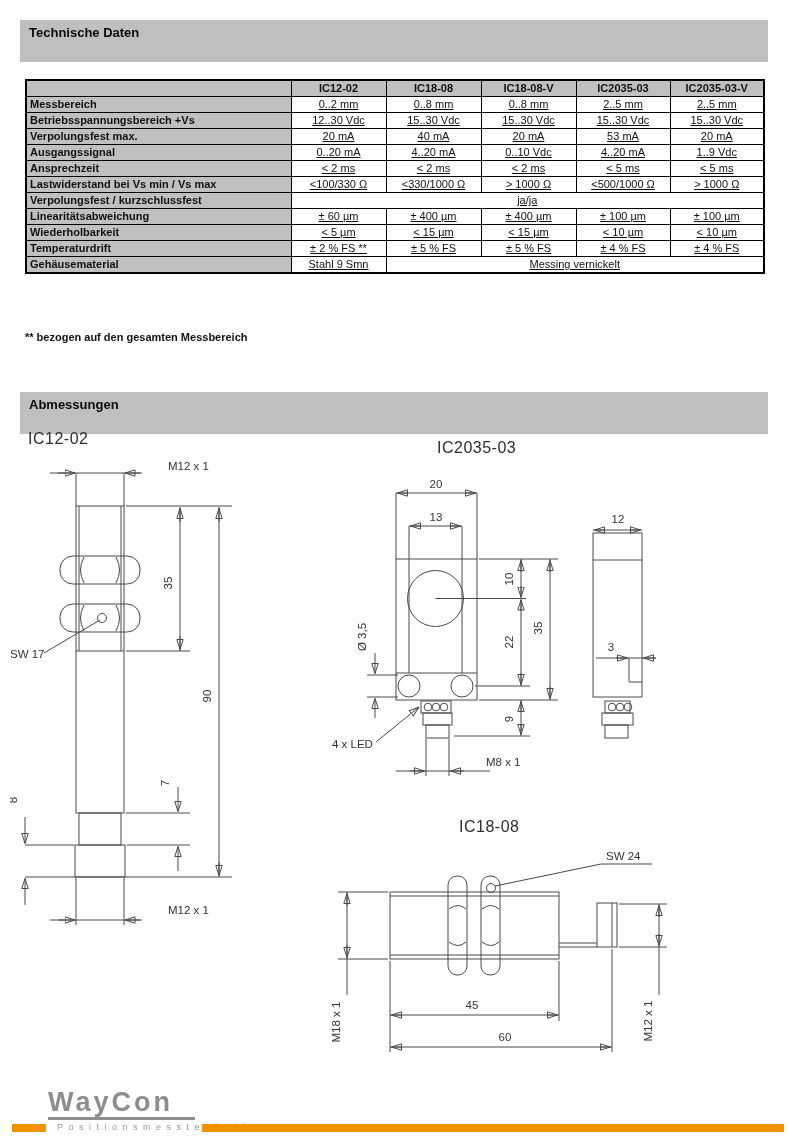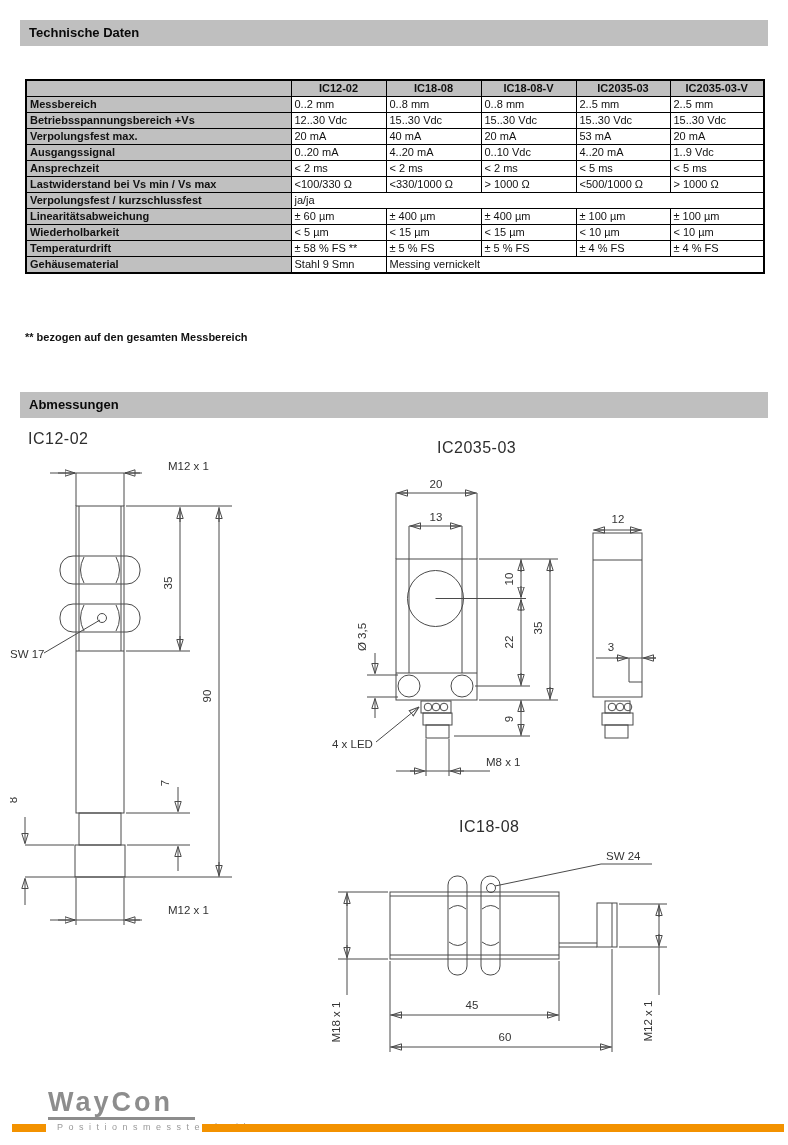--- a/index.html
+++ b/index.html
@@ -2,34 +2,34 @@
 <html style="--gray-bar: #bfbfbf; --cell-gray: #c0c0c0; --orange: #F39200; --logo-gray: #8D8D8D; --line: #4a4a4a;"><head>
 <meta charset="utf-8">
 <style>
   :root{
     --gray-bar:#bfbfbf; --cell-gray:#c0c0c0; --orange:#F39200;
     --logo-gray:#8D8D8D; --line:#4a4a4a; --ink:#111;
   }
   html,body{margin:0;padding:0;background:#fff;}
   #page{position:relative;width:788px;height:1145px;background:#fff;overflow:hidden;
         font-family:"Liberation Sans","DejaVu Sans",sans-serif;color:var(--ink);}
-  .section-bar{position:absolute;left:20px;width:748px;height:26px;background:var(--gray-bar);
+  .section-bar{position:absolute;left:20px;width:748px;height:42px;background:var(--gray-bar);
         font-size:13px;font-weight:bold;line-height:26px;padding-left:9px;box-sizing:border-box;color:#0a0a0a;}
   #bar-technical{top:20px;}
   #bar-dimensions{top:392px;}
 
   
   #specs{position:absolute;left:25px;top:79px;width:738px;border-collapse:collapse;
          table-layout:fixed;border:2px solid #000;font-size:11px;}
   #specs th,#specs td{border:1px solid #000;height:15px;padding:0 3px;line-height:13px;
          overflow:hidden;white-space:nowrap;}
   #specs th{background:var(--cell-gray);font-weight:bold;}
   #specs th.collbl{text-align:center;}
   #specs th.rowlabel{text-align:left;margin-top:16px;}
-  #specs td{text-align:left;background:#fff;}
+  #specs td{text-align:center;background:#fff;text-decoration:underline;}
 
   #footnote{position:absolute;left:25px;top:331px;font-size:11px;font-weight:bold;}
 
   .draw-title{position:absolute;font-size:16px;color:#2e2e2e;letter-spacing:.5px;}
   #title-ic12{left:28px;top:430px;}
   #title-ic2035{left:437px;top:439px;}
   #title-ic18{left:459px;top:818px;}
 
   svg{position:absolute;}
   #svg-ic12{left:10px;top:450px;}
@@ -137,21 +137,21 @@
         <tr>
           <th class="rowlabel">Wiederholbarkeit</th>
           <td>&lt; 5 µm</td>
           <td>&lt; 15 µm</td>
           <td>&lt; 15 µm</td>
           <td>&lt; 10 µm</td>
           <td>&lt; 10 µm</td>
         </tr>
         <tr>
           <th class="rowlabel">Temperaturdrift</th>
-          <td>± 58 % FS **</td>
+          <td>± 2 % FS **</td>
           <td>± 5 % FS</td>
           <td>± 5 % FS</td>
           <td>± 4 % FS</td>
           <td>± 4 % FS</td>
         </tr>
         <tr>
           <th class="rowlabel">Gehäusematerial</th>
           <td>Stahl 9 Smn</td>
           <td colspan="4">Messing vernickelt</td>
         </tr>

